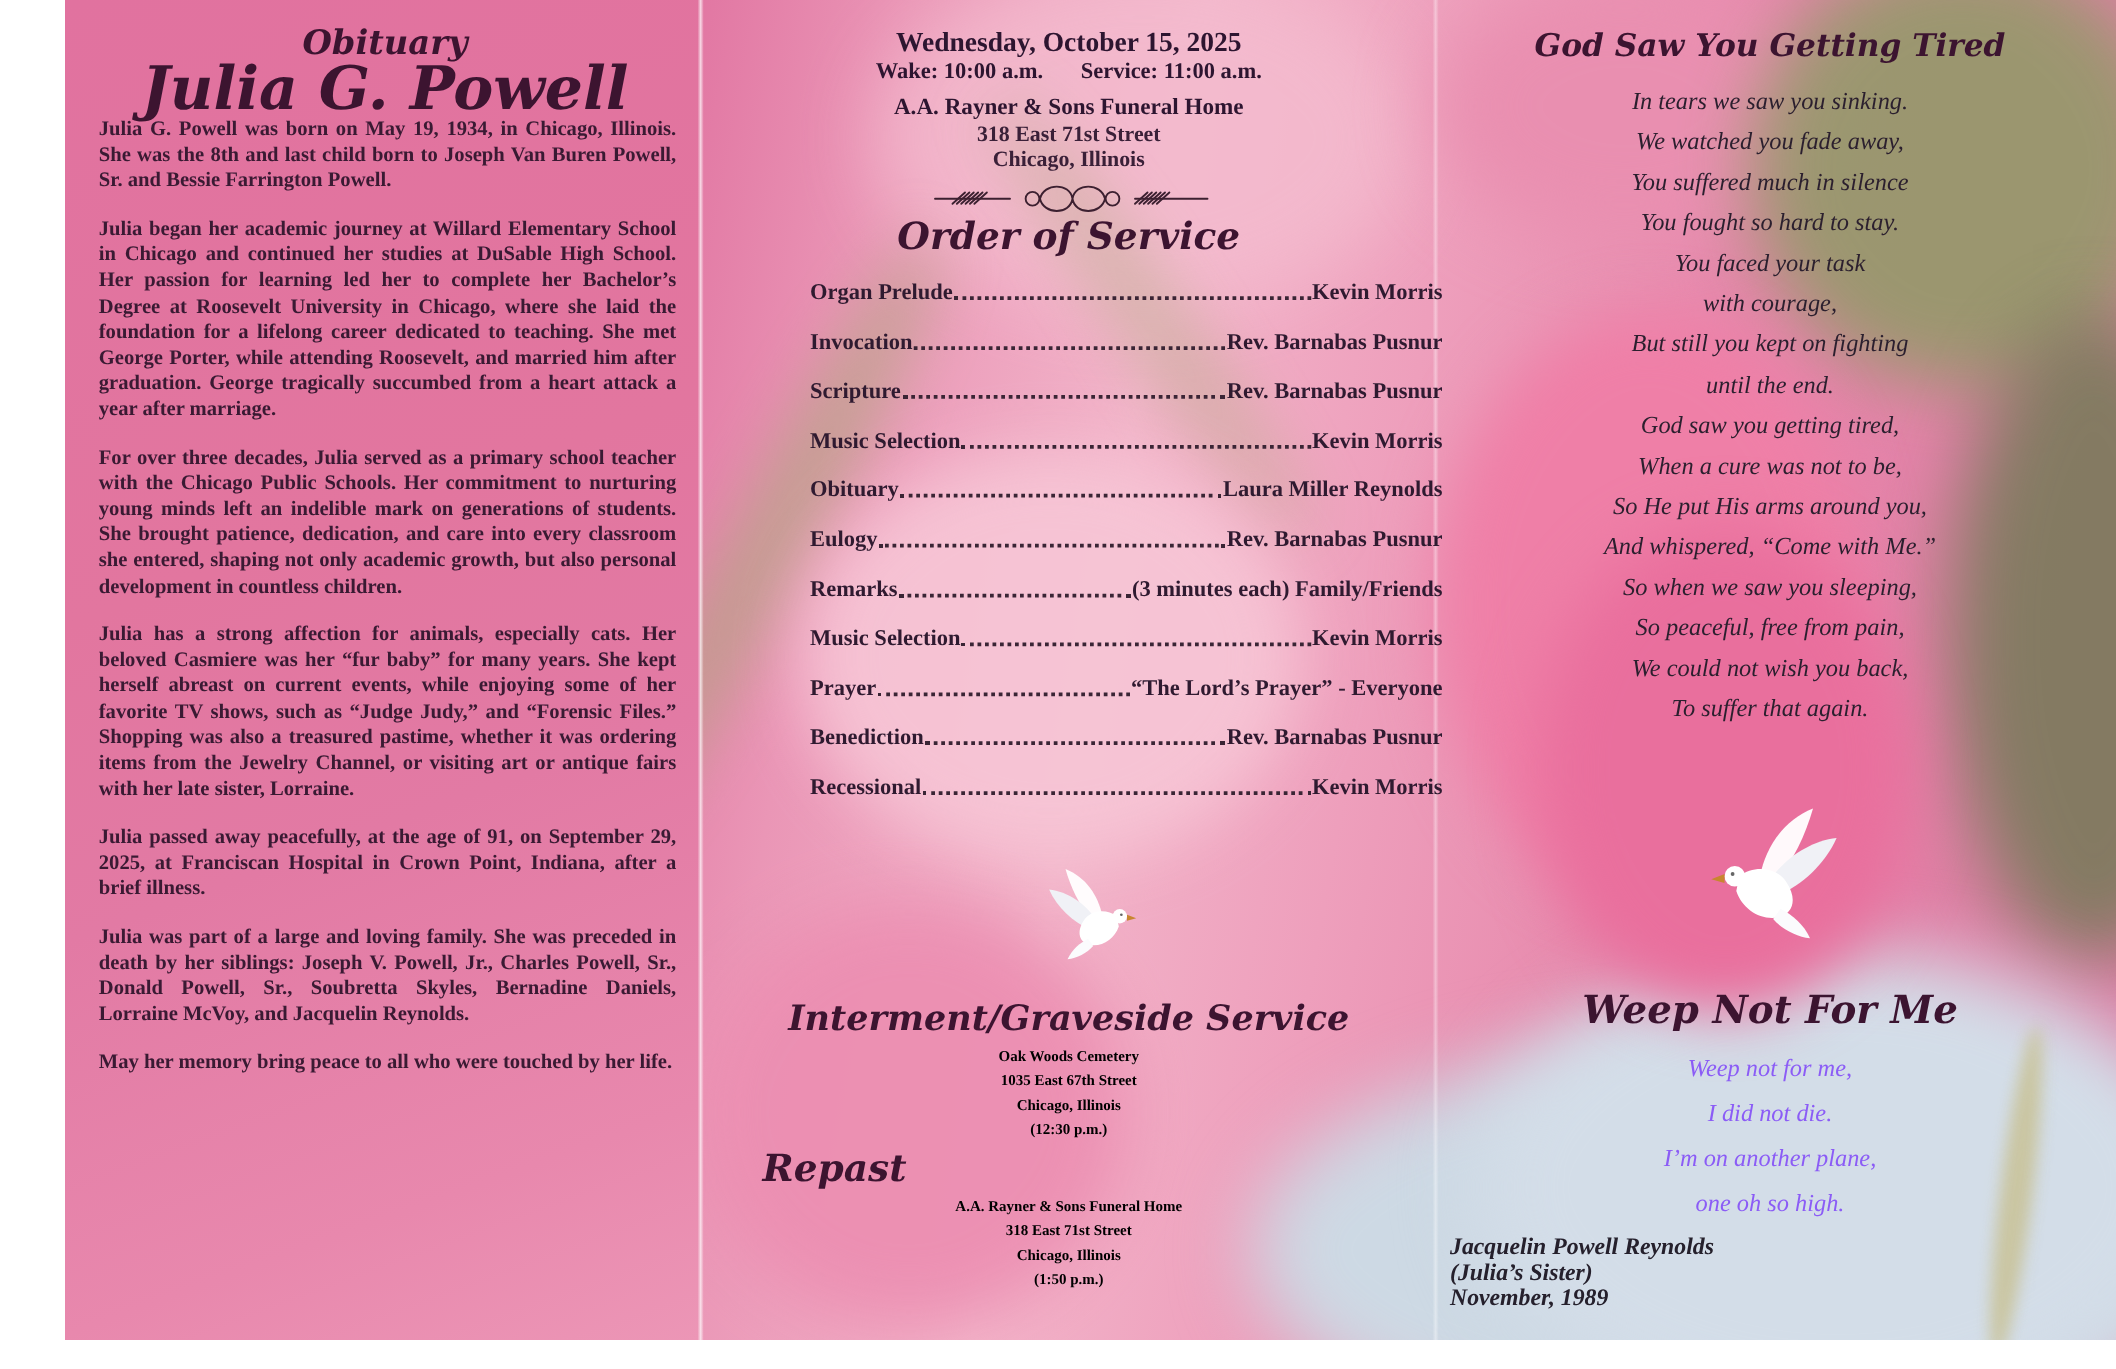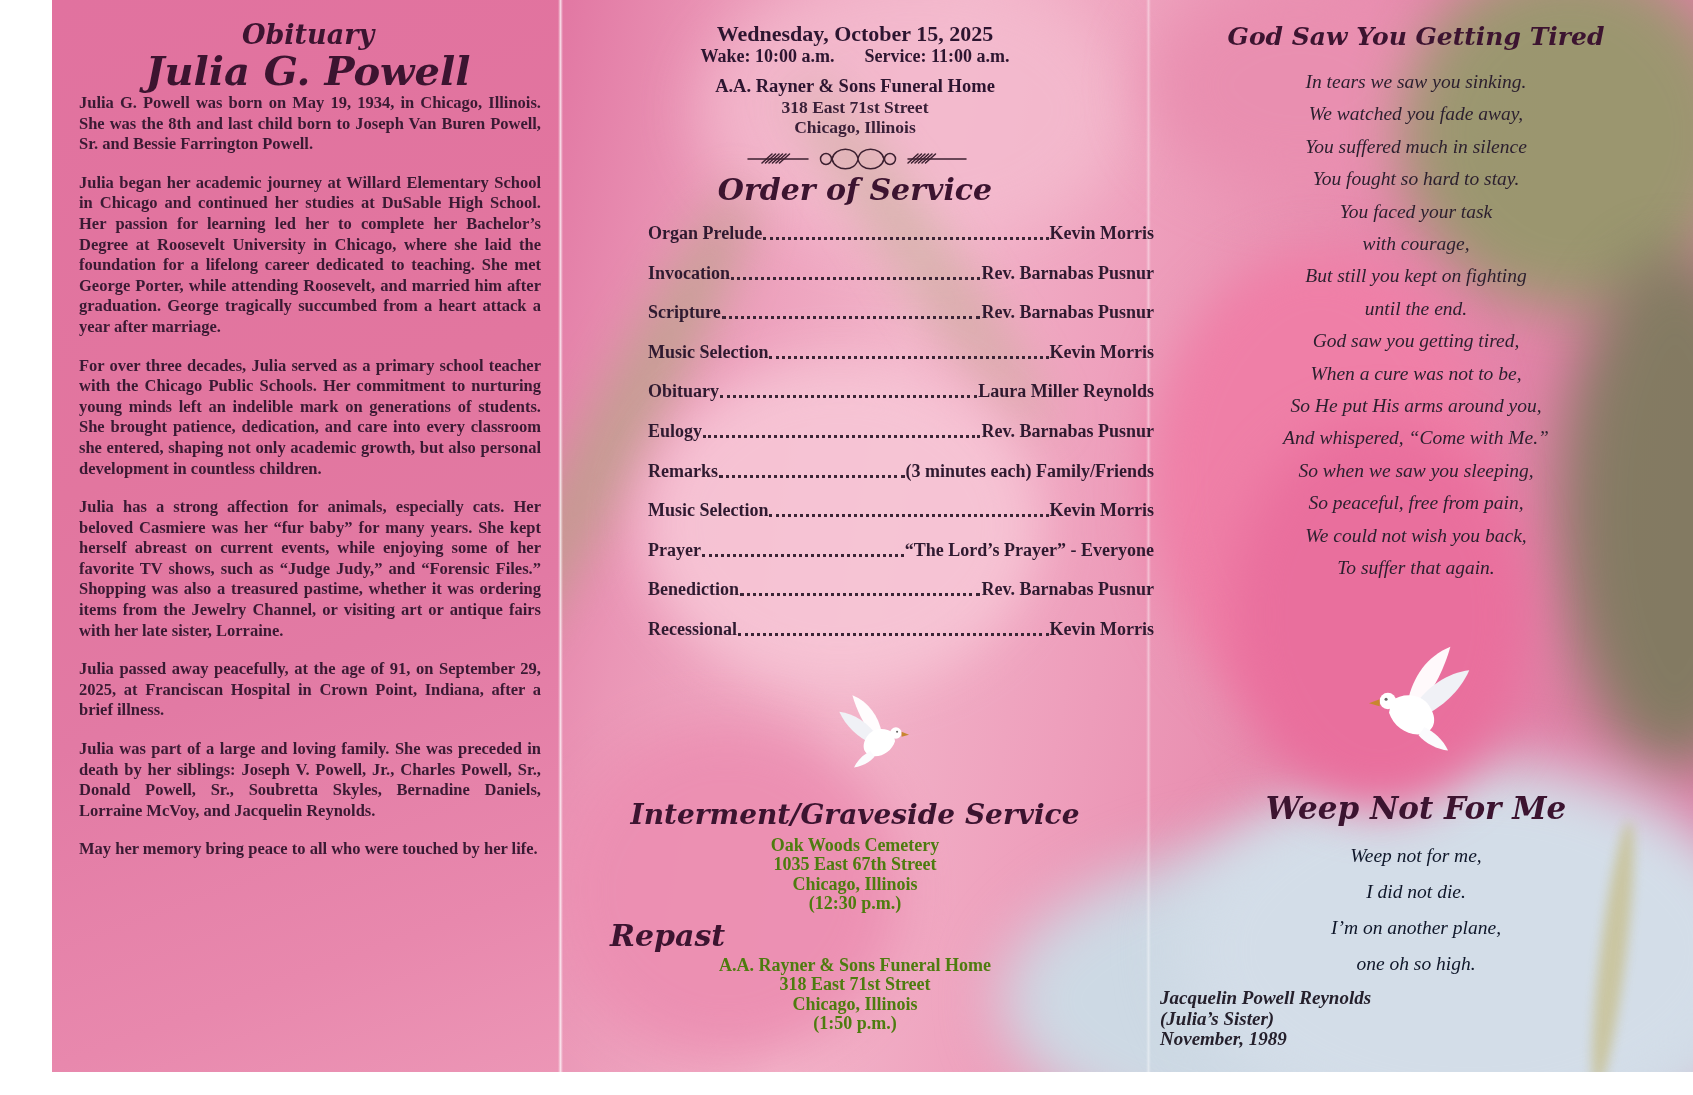--- a/index.html
+++ b/index.html
@@ -36,21 +36,21 @@
   .crease-l{left:506px;}
   .crease-r{left:1094px;opacity:.55;}
 
   
   .abs{position:absolute;}
   .script{font-family:"DejaVu Serif",serif;font-style:italic;font-weight:bold;color:#3c1430;}
 
   
   .ob-head{left:52px;top:20px;width:512px;text-align:center;}
   .ob-head .h1{font-size:27px;line-height:30px;}
-  .ob-head .h2{font-size:40px;line-height:42px;}
+  .ob-head .h2{font-size:48px;line-height:42px;}
   .ob-body{left:79px;top:93px;width:462px;}
   .ob-body p{
     margin:0 0 18px 0;font-size:16.5px;line-height:20.6px;font-weight:bold;
     text-align:justify;color:#3a1a33;
   }
 
   
   .c-top{left:610px;top:22px;width:490px;text-align:center;color:#2d1530;}
   .c-date{font-size:22px;font-weight:bold;line-height:23px;}
   .c-times{font-size:18px;font-weight:bold;line-height:22px;}
@@ -59,32 +59,32 @@
   .c-addr{font-size:17.5px;font-weight:bold;line-height:20px;color:#3a2038;}
   .flourish{left:742px;top:144px;width:230px;height:28px;}
   .order-head{left:610px;top:172px;width:490px;text-align:center;font-size:30px;}
   .order-list{left:648px;top:222px;width:506px;color:#2f1a30;}
   .order-row{display:flex;align-items:flex-end;height:22px;margin-bottom:17.6px;
     font-size:18px;font-weight:bold;}
   .order-row .lbl,.order-row .val{white-space:nowrap;}
   .order-row .leader{flex:1;border-bottom:3px dotted #3a2535;margin:0 1px 4px 1px;min-width:20px;}
   .dove{position:absolute;}
   .interment-head{left:600px;top:798px;width:510px;text-align:center;font-size:28px;}
-  .c-block{text-align:center;font-size:18px;font-weight:bold;line-height:19.4px;color:#4d7c0f;}
+  .c-block{text-align:center;font-size:12px;font-weight:bold;line-height:19.4px;color:#000000;}
   .interment-block{left:610px;top:836px;width:490px;}
   .repast-head{left:610px;top:918px;width:490px;font-size:30px;}
   .repast-block{left:610px;top:956px;width:490px;}
 
   
   .r-title{left:1160px;top:22px;width:512px;text-align:center;font-size:25px;}
   .poem1{left:1160px;top:66px;width:512px;text-align:center;
     font-style:italic;font-size:19.5px;line-height:32.4px;color:#2b1f2e;}
   .r-title2{left:1160px;top:790px;width:512px;text-align:center;font-size:31px;}
   .poem2{left:1160px;top:838px;width:512px;text-align:center;
-    font-style:italic;font-size:19.5px;line-height:36px;color:#0f172a;}
+    font-style:italic;font-size:19.5px;line-height:36px;color:#8b5cf6;}
   .attrib{left:1160px;top:988px;width:512px;text-align:left;
     font-style:italic;font-weight:bold;font-size:19px;line-height:20.5px;color:#25202c;}
 </style>
 </head>
 <body>
 
 <div class="page-wrap">
 
   <div class="photo">
     <div class="shape s-hilite"></div>

